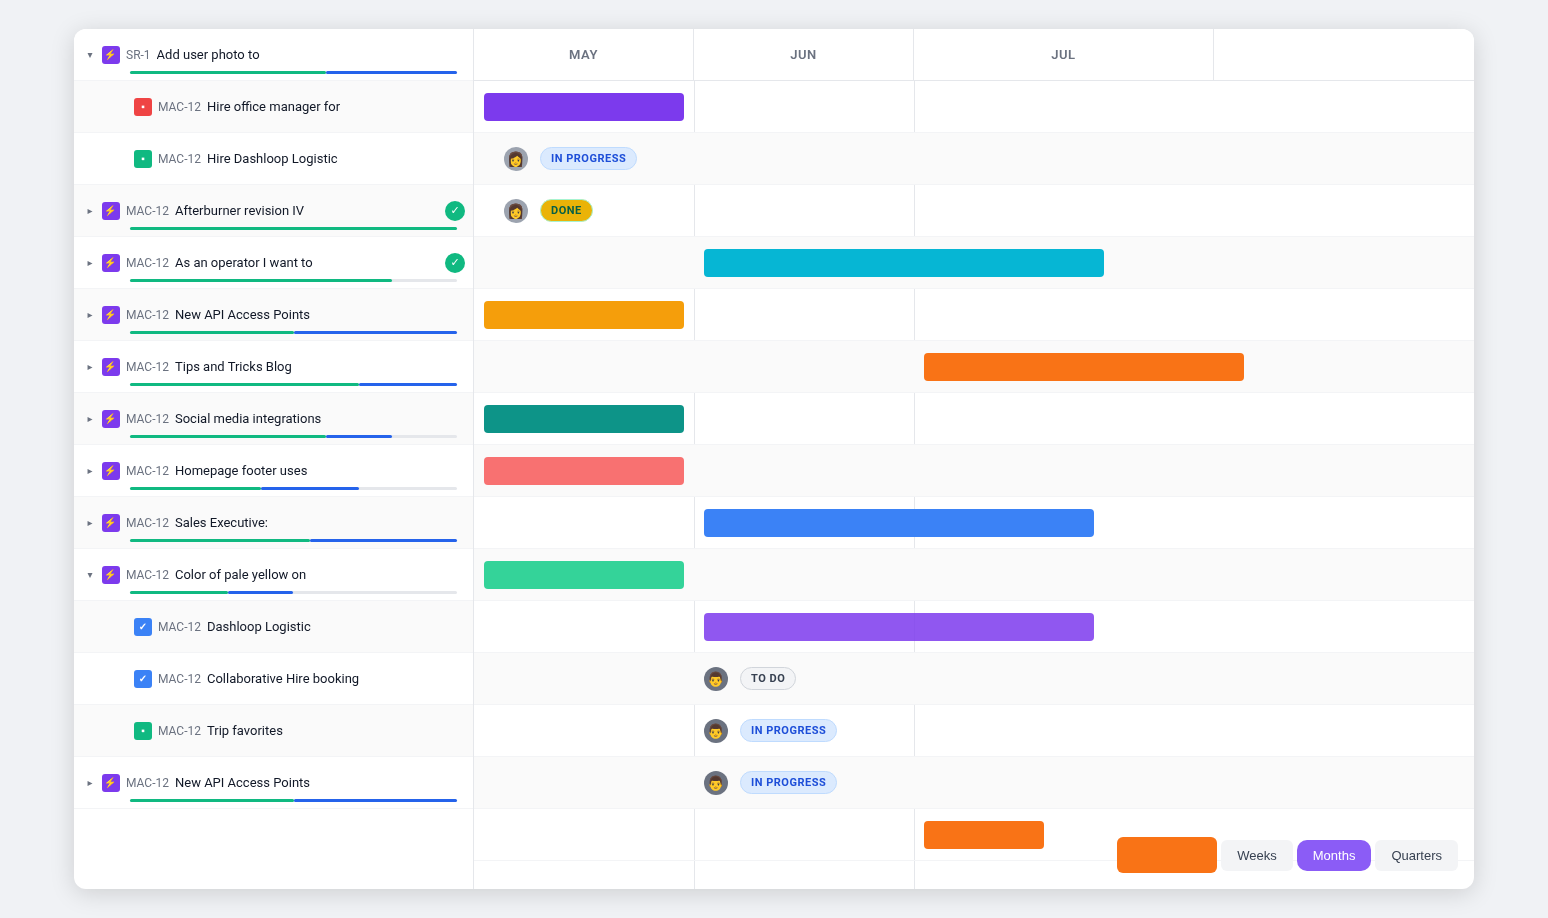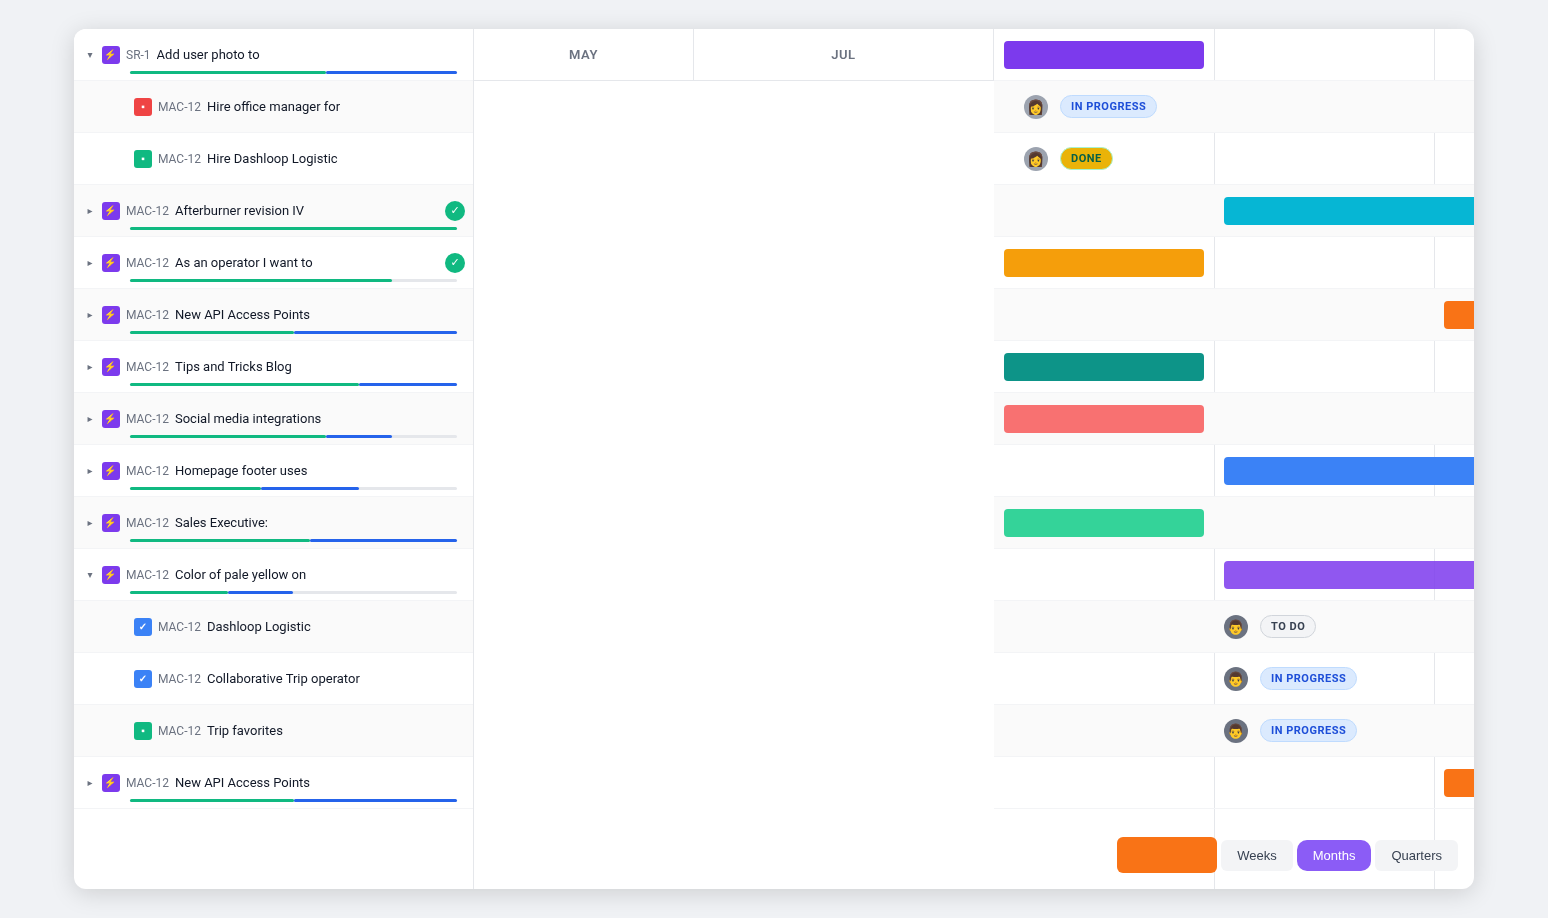--- a/index.html
+++ b/index.html
@@ -117,21 +117,21 @@
       border-radius: 2px;
     }
     .progress-fill {
       height: 100%;
       border-radius: 2px;
     }
     
     .right-panel {
       flex: 1;
       display: flex;
-      flex-direction: row;
+      flex-direction: column;
       overflow-x: auto;
       position: relative;
     }
     .gantt-header {
       height: 52px;
       display: flex;
       border-bottom: 1px solid #e5e7eb;
       background: #fff;
       position: sticky;
       top: 0;
@@ -368,21 +368,21 @@
           <div class="row" style="background: rgb(250, 250, 250);">
             <div style="width:52px; flex-shrink:0;"></div>
             <div class="epic-icon" style="background:#3b82f6;border-radius:3px;">✓</div>
             <span class="row-id">MAC-12</span>
             <span class="row-title">Dashloop Logistic</span>
           </div>
           <div class="row">
             <div style="width:52px; flex-shrink:0;"></div>
             <div class="epic-icon" style="background:#3b82f6;border-radius:3px;">✓</div>
             <span class="row-id">MAC-12</span>
-            <span class="row-title">Collaborative Trip operator</span>
+            <span class="row-title">Collaborative Hire booking</span>
           </div>
           <div class="row" style="background: rgb(250, 250, 250);">
             <div style="width:52px; flex-shrink:0;"></div>
             <div class="epic-icon" style="background:#10b981;border-radius:3px;">▪</div>
             <span class="row-id">MAC-12</span>
             <span class="row-title">Trip favorites</span>
           </div>
           <div class="row">
             <div class="expand-btn" style="margin-left:0px">▸</div>
             <div class="epic-icon" style="background:#7c3aed;border-radius:3px;">⚡</div>
@@ -392,20 +392,21 @@
               <div class="progress-fill" style="width: 50%; background: rgb(16, 185, 129); display: inline-block; float: left;"></div>
               <div class="progress-fill" style="width: 50%; background: rgb(37, 99, 235); display: inline-block; float: left;"></div>
             </div>
           </div>
         </div>
     </div>
 
     <div class="right-panel">
       <div class="gantt-header">
         <div class="month-col col-may">MAY</div>
+        <div class="month-col col-jun">JUN</div>
         <div class="month-col col-jul">JUL</div>
       </div>
       <div class="gantt-body" id="gantt-body">
           <div class="month-divider" style="left: 440px;"></div>
           <div class="month-divider" style="left: 220px;"></div>
 
         <div class="gantt-row">
             <div class="gantt-bar" style="left: 10px; width: 200px; background: rgb(124, 58, 237);"></div>
           </div>
           <div class="gantt-row" style="background: rgb(250, 250, 250);">

